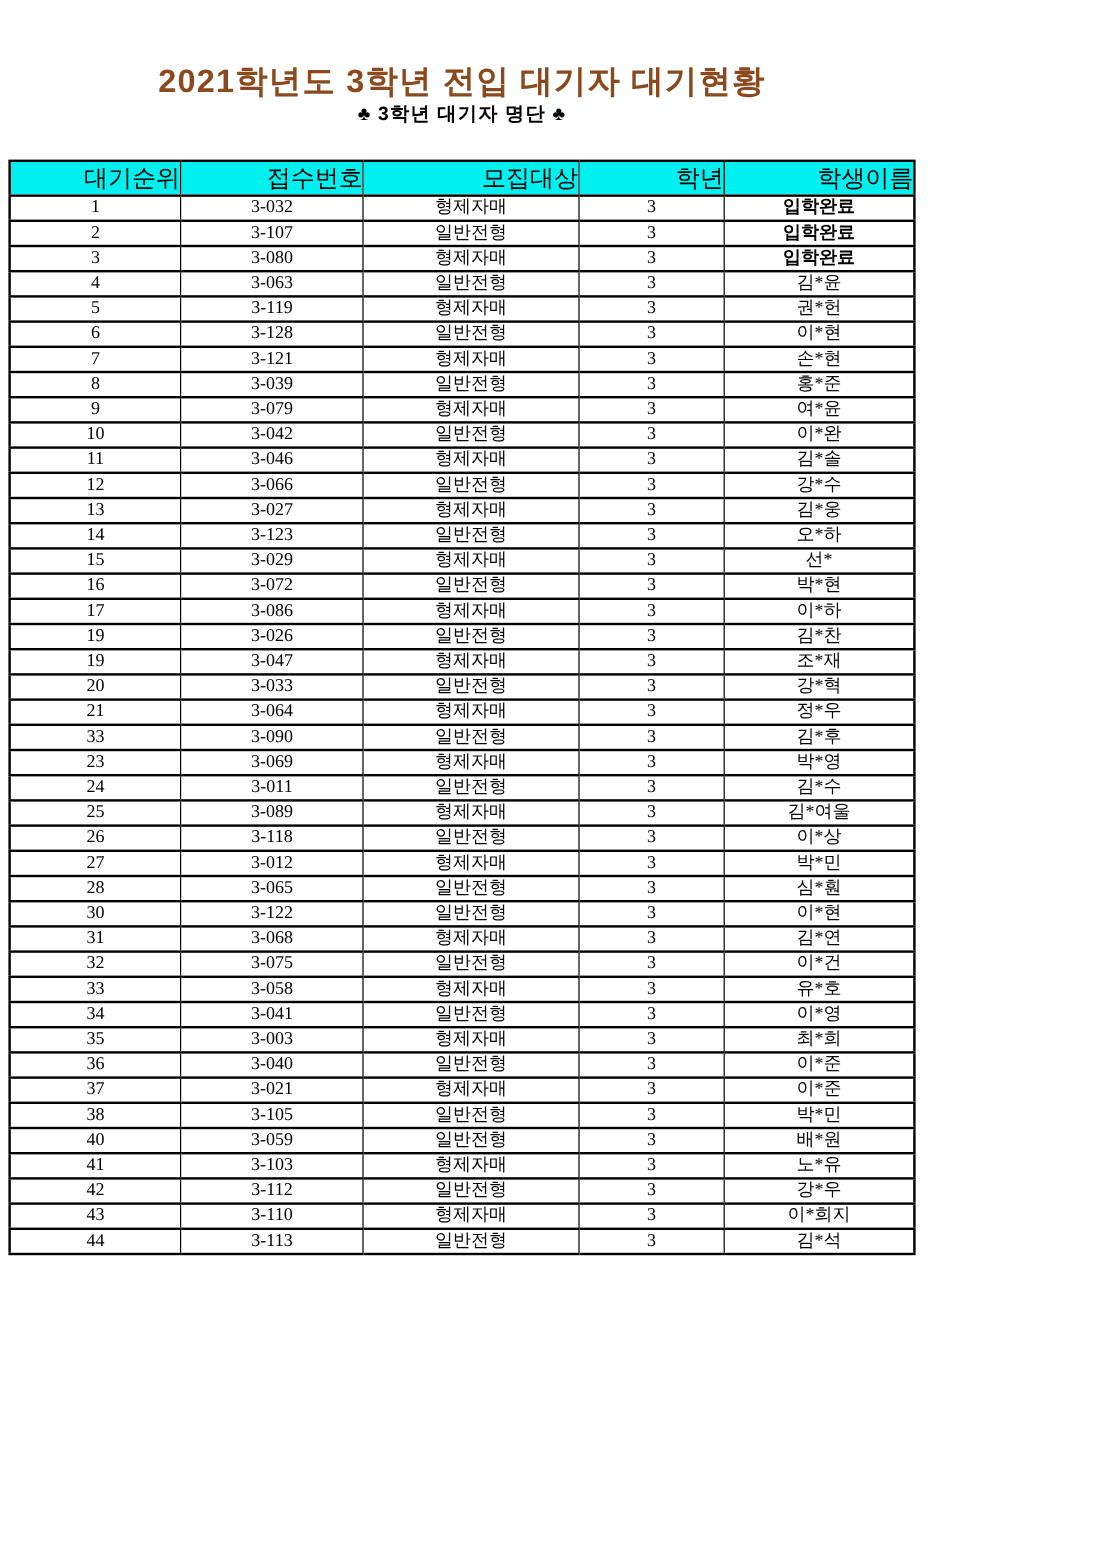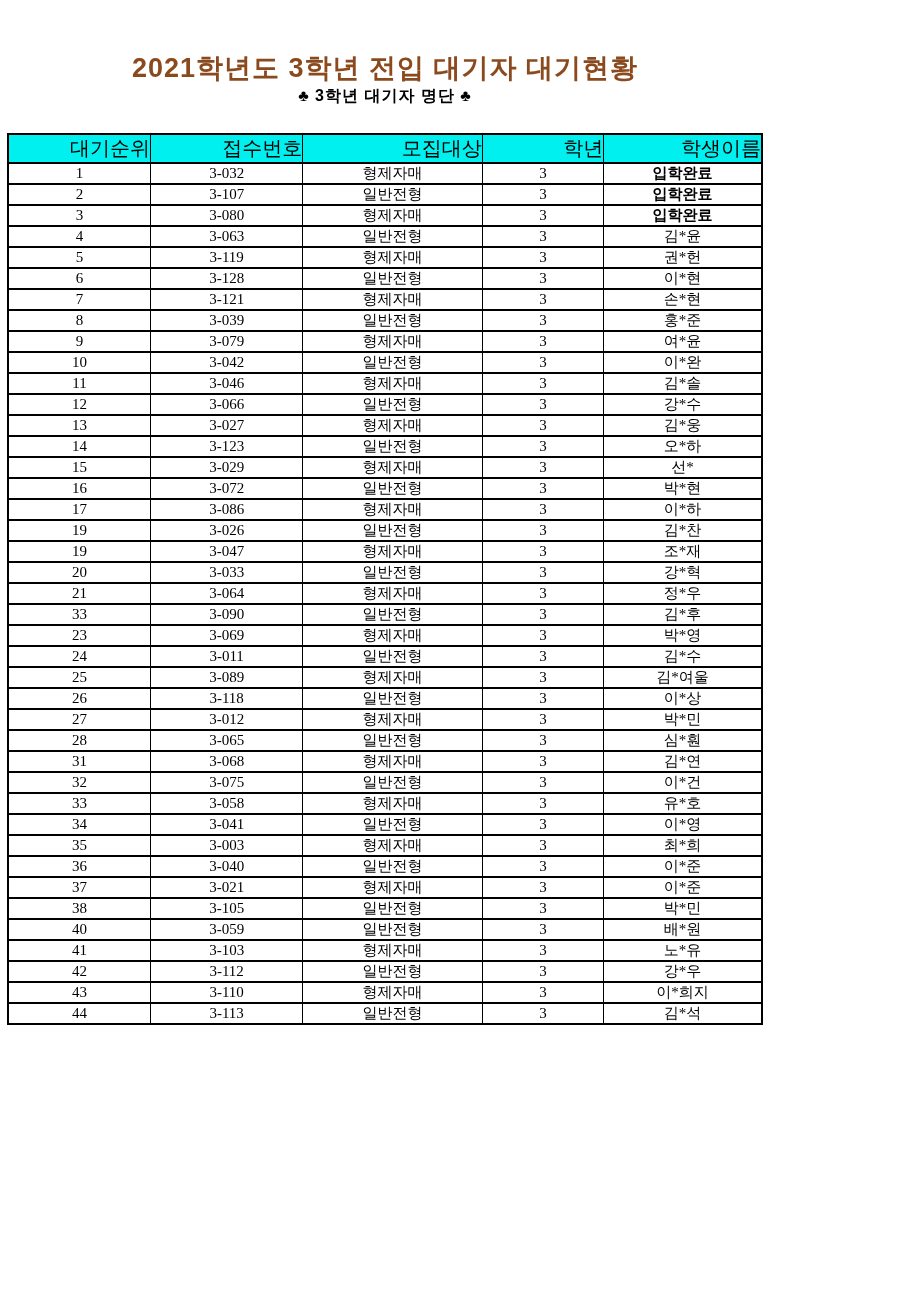--- a/index.html
+++ b/index.html
@@ -300,20 +300,27 @@
     <td class="name-cell">박*민</td>
   </tr>
           <tr>
     <td>28</td>
     <td>3-065</td>
     <td>일반전형</td>
     <td>3</td>
     <td class="name-cell">심*훤</td>
   </tr>
           <tr>
+    <td>30</td>
+    <td>3-122</td>
+    <td>일반전형</td>
+    <td>3</td>
+    <td class="name-cell">이*현</td>
+  </tr>
+          <tr>
     <td>31</td>
     <td>3-068</td>
     <td>형제자매</td>
     <td>3</td>
     <td class="name-cell">김*연</td>
   </tr>
           <tr>
     <td>32</td>
     <td>3-075</td>
     <td>일반전형</td>

